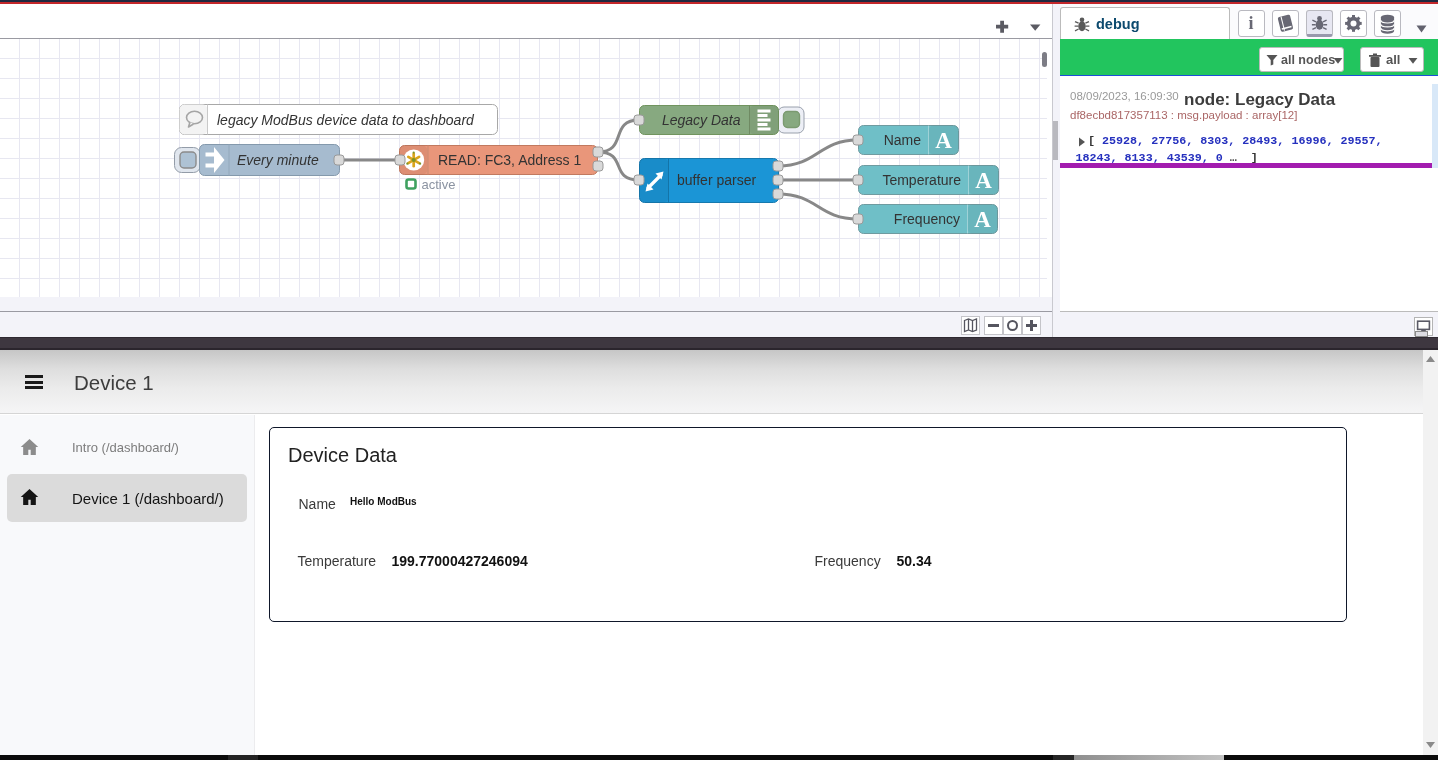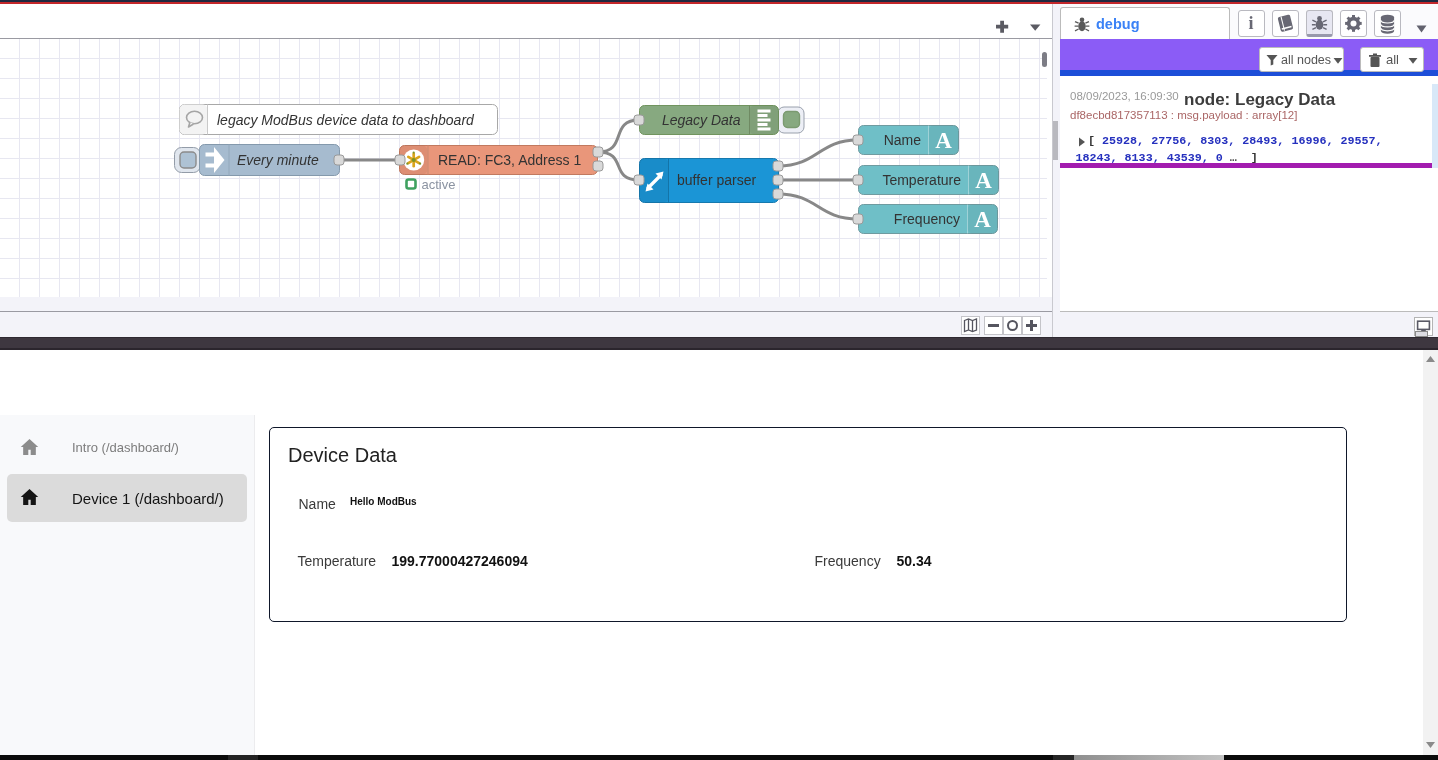--- a/index.html
+++ b/index.html
@@ -174,21 +174,21 @@
     <div class="abs" style="left:0;top:0;width:378px;height:35px;background:#fbfbfd;"></div>
     <div class="abs" style="left:0;top:3px;width:170px;height:32px;background:#fff;border:1px solid #bbb;border-bottom:none;border-radius:3px 3px 0 0;">
       <svg class="abs" style="left:12px;top:7px;" width="18" height="18" viewBox="0 0 18 18" fill="#5a5a5a">
         <ellipse cx="9" cy="11.2" rx="3.7" ry="5"></ellipse>
         <circle cx="9" cy="4.8" r="2.3"></circle>
         <g stroke="#5a5a5a" stroke-width="1.3">
           <path d="M5.6 8.2 L2 6.6 M5.4 11.2 H1.6 M5.6 14 L2 15.8"></path>
           <path d="M12.4 8.2 L16 6.6 M12.6 11.2 H16.4 M12.4 14 L16 15.8"></path>
         </g>
       </svg>
-      <span class="abs" style="left:35px;top:8px;font-size:14.5px;font-weight:bold;color:#3b82f6;">debug</span>
+      <span class="abs" style="left:35px;top:8px;font-size:14.5px;font-weight:bold;color:#0c4a6e;">debug</span>
     </div>
 
     <div class="abs" style="left:177.5px;top:5.5px;width:27px;height:27px;background:#fff;border:1px solid #b9b9c0;border-radius:3px;text-align:center;font-family:'Liberation Serif',serif;font-weight:bold;font-size:18px;color:#686874;line-height:25px;">i</div>
     <div class="abs" style="left:211.5px;top:5.5px;width:27px;height:27px;background:#fff;border:1px solid #b9b9c0;border-radius:3px;">
       <svg width="25" height="25" viewBox="0 0 25 25">
         <g transform="rotate(-14 12.5 12.5)">
           <rect x="6.2" y="4.6" width="12.6" height="15.2" rx="1.8" fill="#686874"></rect>
           <path d="M7.6 16.9 h10" stroke="#fff" stroke-width="1.4"></path>
           <path d="M9.8 4.8 v14.4" stroke="#fff" stroke-width="1"></path>
         </g>
@@ -231,21 +231,21 @@
           <path d="M5.9 9.3 a6.6 2.7 0 0 0 13.2 0"></path>
           <path d="M5.9 13.2 a6.6 2.7 0 0 0 13.2 0"></path>
           <path d="M5.9 17.1 a6.6 2.7 0 0 0 13.2 0"></path>
         </g>
       </svg>
     </div>
     <svg class="abs" style="left:356px;top:20.5px;" width="11" height="8" viewBox="0 0 11 8">
         <path d="M0.5 0.5 h10 l-5 7 z" fill="#62626e"></path>
       </svg>
 
-    <div class="abs" style="left:0;top:35px;width:378px;height:37px;background:#8b5cf6;border-bottom:6px solid #1d4ed8;">
+    <div class="abs" style="left:0;top:35px;width:378px;height:37px;background:#22c55e;border-bottom:1px solid #1d4ed8;font-weight:bold;">
       <div class="abs" style="left:199px;top:7.5px;width:85px;height:25.5px;background:#fff;border:1px solid #bbb;border-radius:3px;">
         <svg class="abs" style="left:6px;top:6px" width="12" height="12" viewBox="0 0 13 13">
             <path d="M0.5 1 h12 l-4.6 5.5 v5 l-2.8 1 v-6 z" fill="#555"></path>
           </svg>
         <span class="abs" style="left:21px;top:5px;font-size:12.5px;color:#555;">all nodes</span>
         <svg class="abs" style="left:73px;top:9px;" width="10" height="8" viewBox="0 0 11 9">
             <path d="M0.5 1 h10 l-5 6.5 z" fill="#555"></path>
           </svg>
       </div>
       <div class="abs" style="left:300px;top:7.5px;width:64px;height:25.5px;background:#fff;border:1px solid #bbb;border-radius:3px;">
@@ -283,20 +283,26 @@
       </svg>
     </div>
   </div>
 </div>
 
 <div class="abs" style="left:0;top:337px;width:1438px;height:13px;background:#3e3740;border-top:1px solid #2e2931;border-bottom:2px solid #2b252d;"></div>
 <div class="abs" style="left:1415px;top:330.5px;width:13px;height:6px;background:#dcdce2;border:1px solid #8a8a8a;"></div>
 
 <div class="abs" style="left:0;top:350px;width:1438px;height:405px;background:#fff;">
 
+  <div class="abs" style="left:0;top:0;width:1438px;height:64px;background:linear-gradient(180deg,#c6c6c6 0%,#dedede 30%,#ebebeb 60%,#f5f5f6 100%);border-bottom:1px solid #d5d5d5;">
+    <div class="abs" style="left:25px;top:25px;width:18px;height:3px;background:#1a1a1a;"></div>
+    <div class="abs" style="left:25px;top:30.5px;width:18px;height:3px;background:#1a1a1a;"></div>
+    <div class="abs" style="left:25px;top:36px;width:18px;height:3px;background:#1a1a1a;"></div>
+    <span class="abs" style="left:74px;top:21px;font-size:20.5px;color:#3d3d3d;">Device 1</span>
+  </div>
 
   <div class="abs" style="left:0;top:65px;width:255px;height:340px;background:#f8f9fb;border-right:1px solid #ececee;"></div>
 
   <svg class="abs" style="left:20px;top:88px;" width="19" height="18" viewBox="0 0 24 22" fill="#8c8c8c">
     <path d="M12 1 L1 11 h3 v10 h6.5 v-6.5 h3 v6.5 H20 v-10 h3 z"></path>
   </svg>
   <span class="abs" style="left:72px;top:90px;font-size:13px;color:#7c7c7c;">Intro (/dashboard/)</span>
 
   <div class="abs" style="left:7px;top:123.5px;width:240px;height:48px;background:#dbdbdb;border-radius:5px;"></div>
   <svg class="abs" style="left:20px;top:138px;" width="19" height="18" viewBox="0 0 24 22" fill="#141414">

